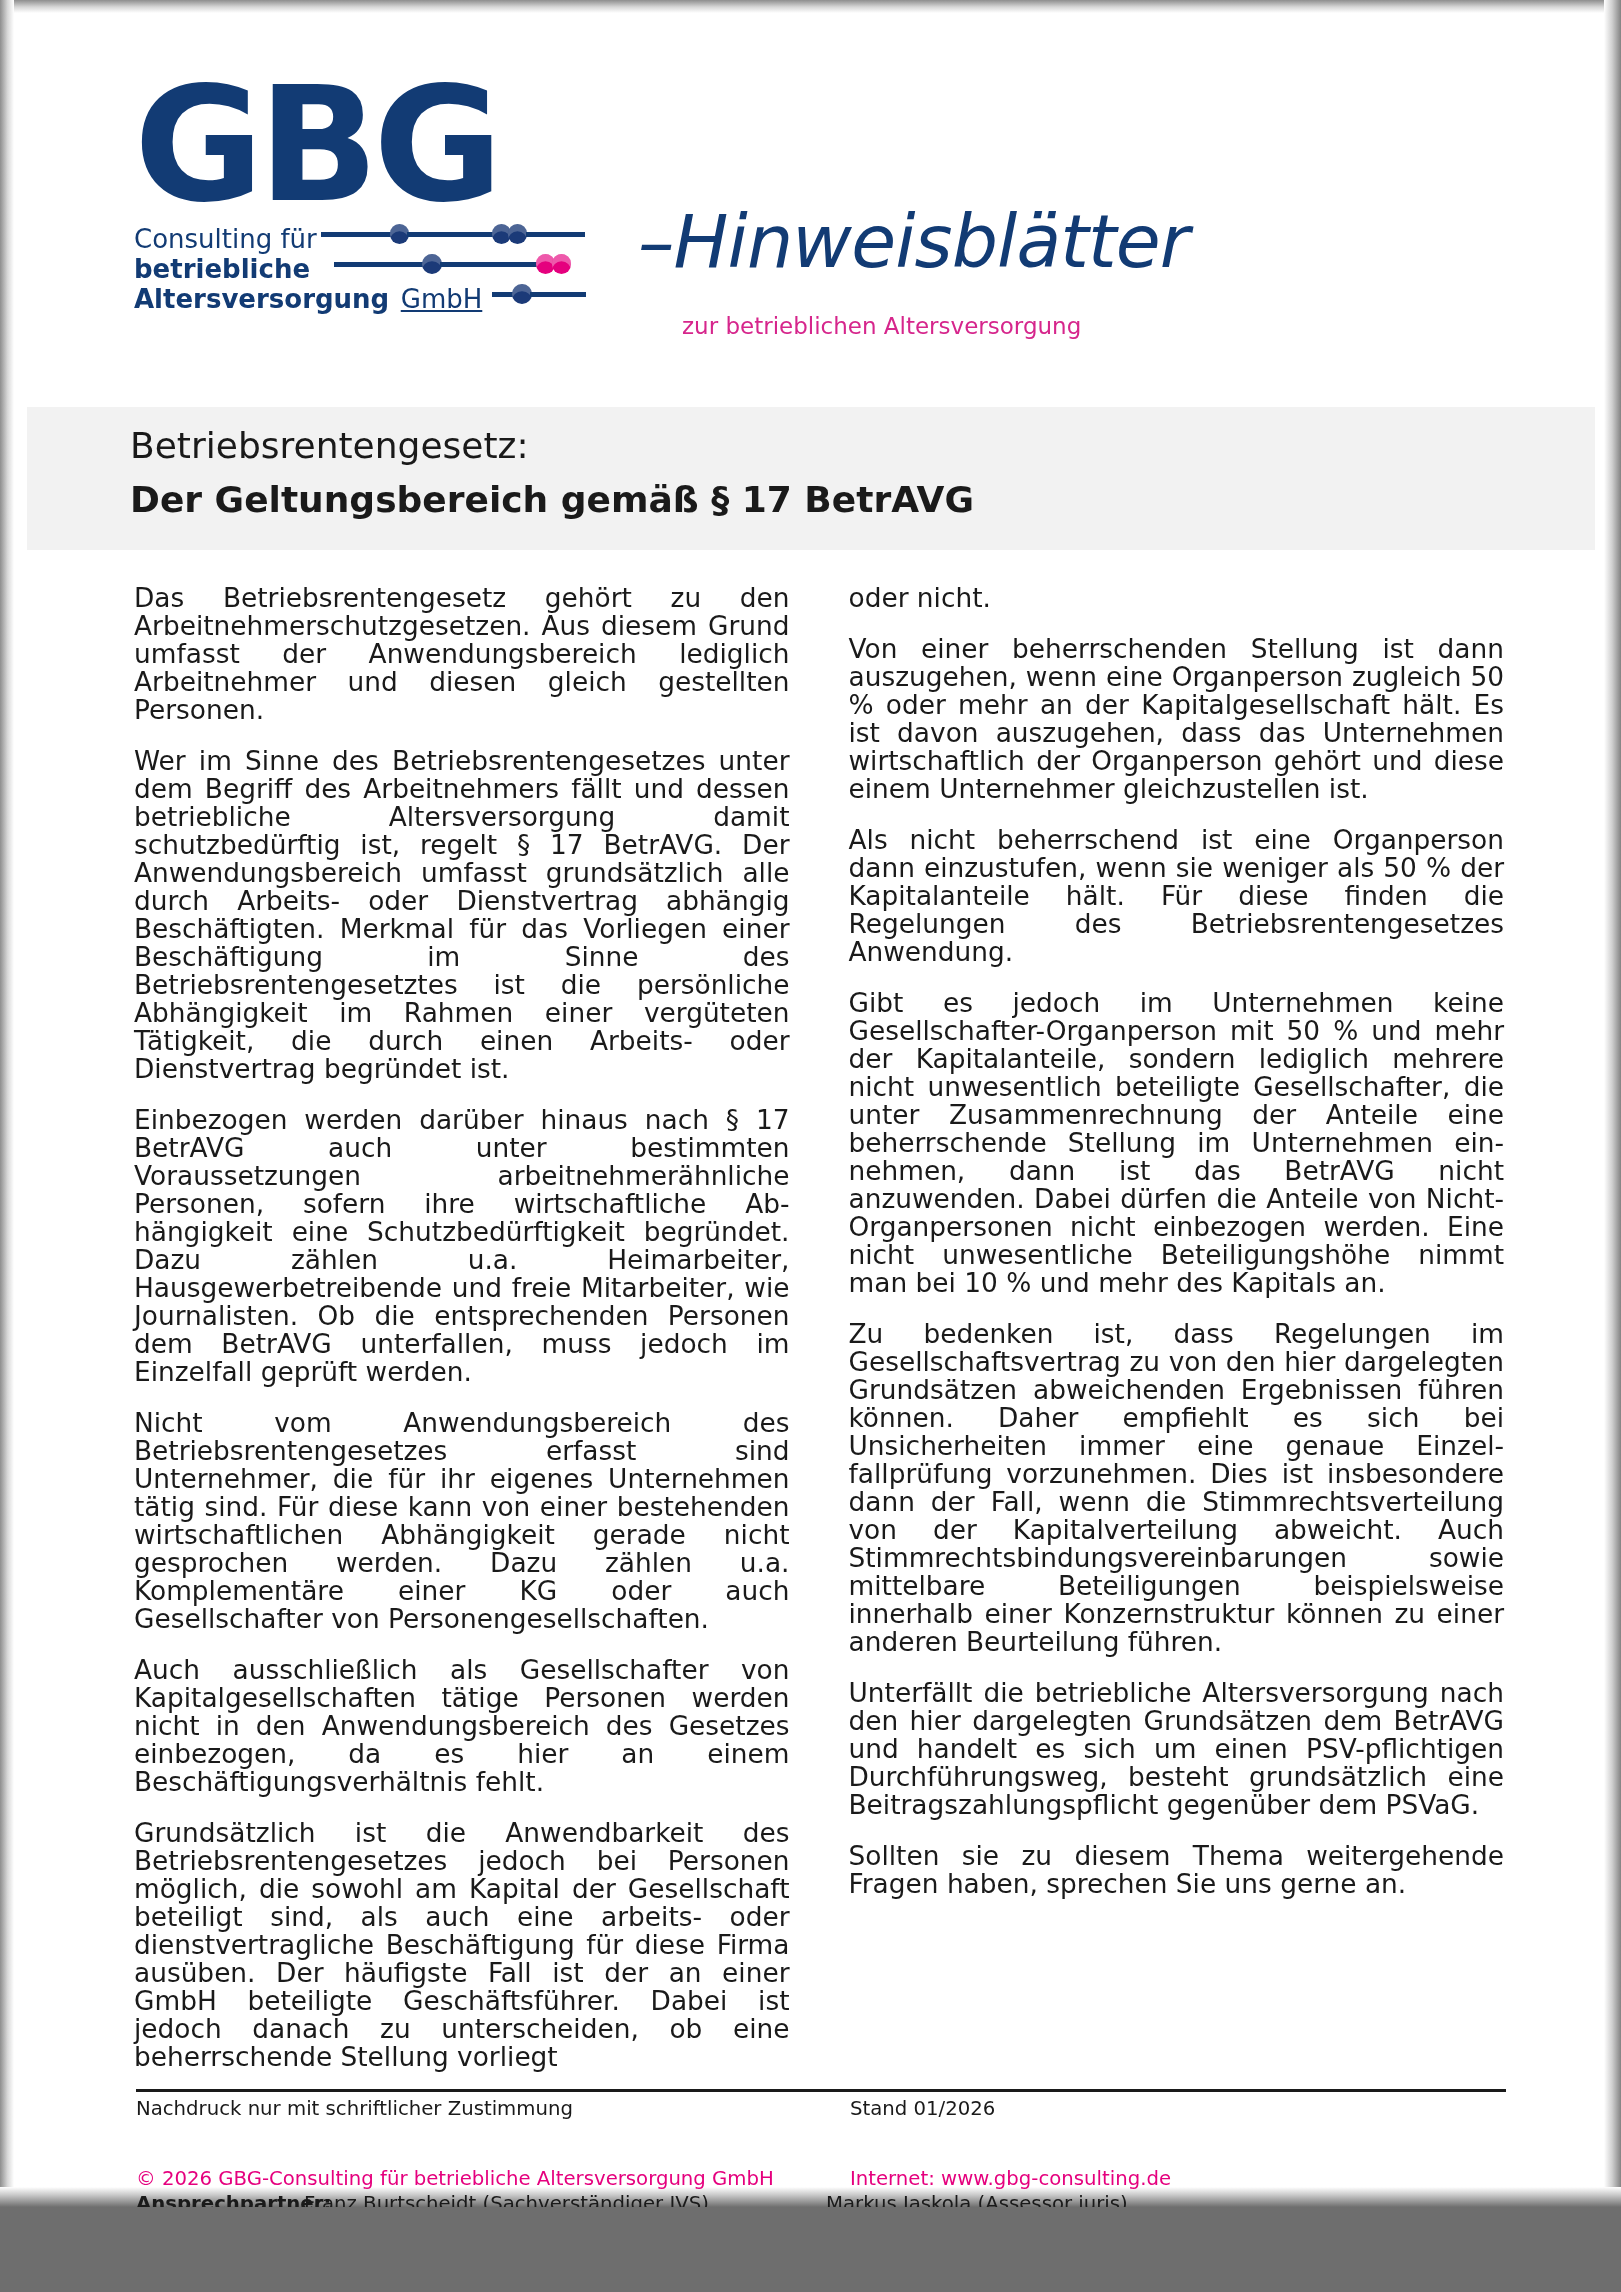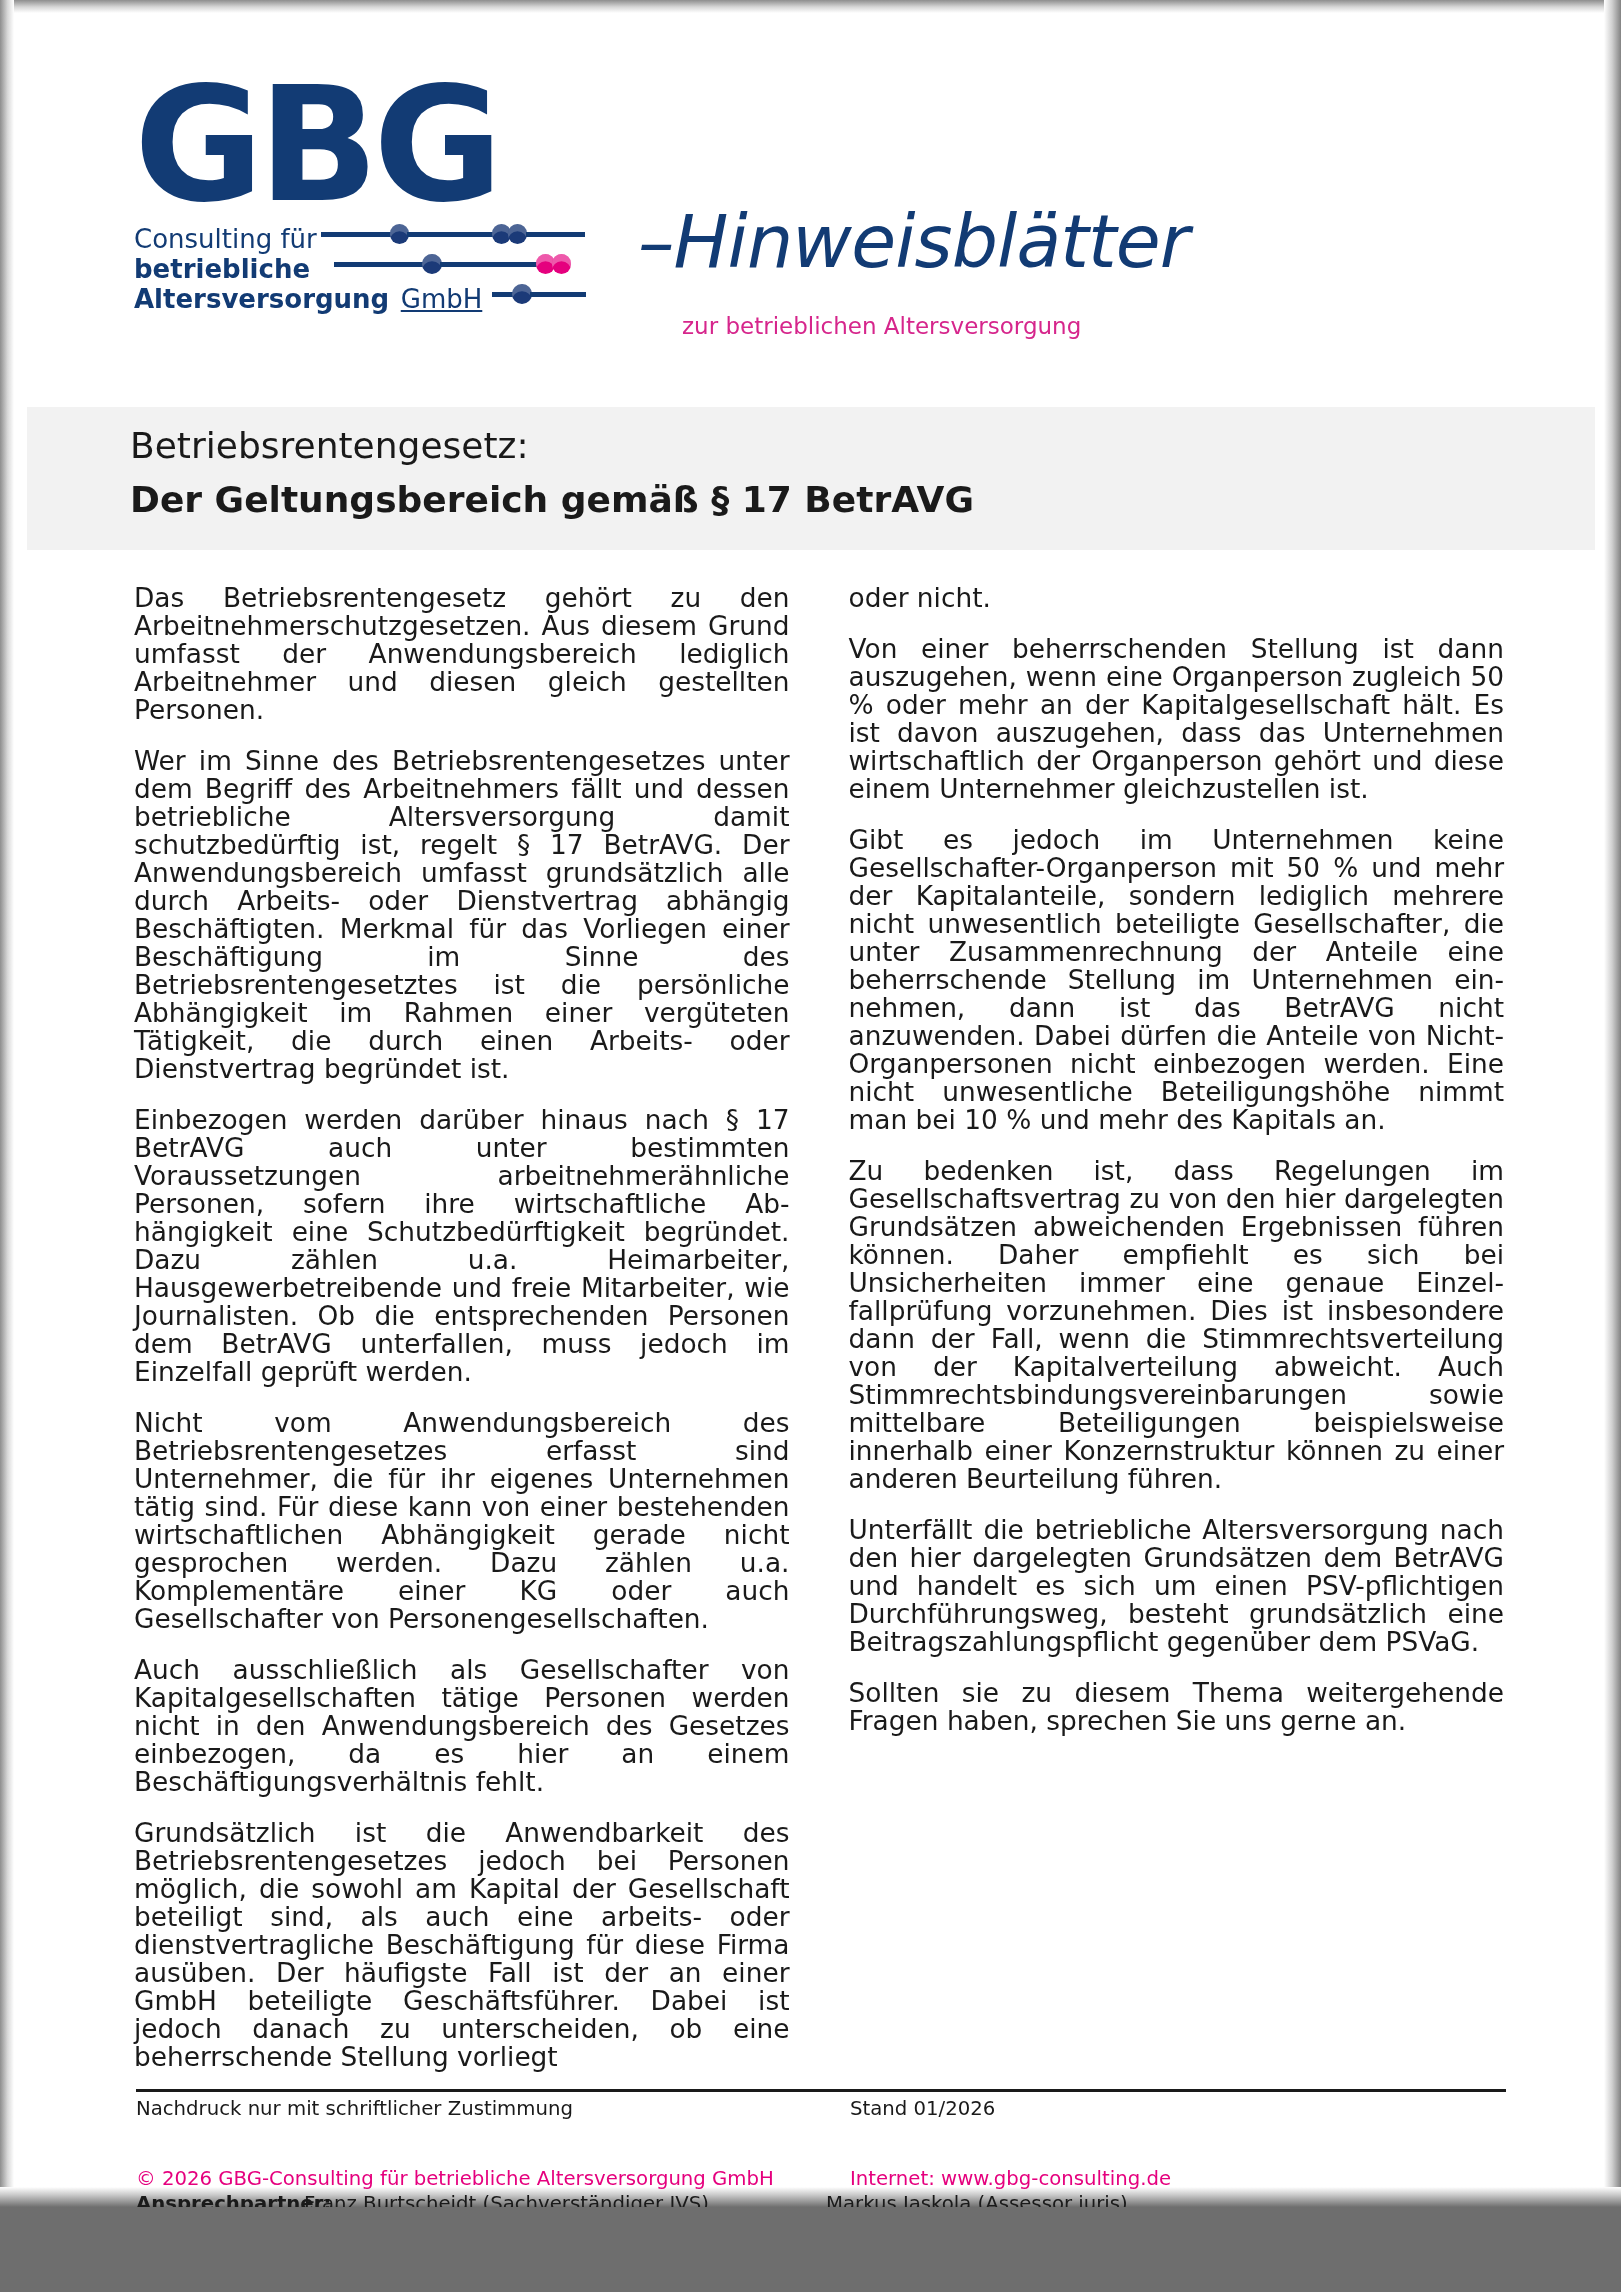--- a/index.html
+++ b/index.html
@@ -267,20 +267,21 @@
       <p>Das Betriebsrentengesetz gehört zu den Arbeitnehmer­schutzgesetzen. Aus diesem Grund umfasst der Anwen­dungsbereich lediglich Arbeitnehmer und diesen gleich gestellten Personen.</p>
       <p>Wer im Sinne des Betriebsrentengesetzes unter dem Begriff des Arbeitnehmers fällt und dessen betriebliche Altersversorgung damit schutzbedürftig ist, regelt § 17 BetrAVG. Der Anwendungsbereich umfasst grundsätz­lich alle durch Arbeits- oder Dienstvertrag abhängig Beschäftigten. Merkmal für das Vorliegen einer Beschäf­tigung im Sinne des Betriebsrentengesetztes ist die persönliche Abhängigkeit im Rahmen einer vergüteten Tätigkeit, die durch einen Arbeits- oder Dienstvertrag begründet ist.</p>
       <p>Einbezogen werden darüber hinaus nach § 17 BetrAVG auch unter bestimmten Voraussetzungen arbeitneh­merähnliche Personen, sofern ihre wirtschaftliche Ab­hängigkeit eine Schutzbedürftigkeit begründet. Dazu zählen u.a. Heimarbeiter, Hausgewerbetreibende und freie Mitarbeiter, wie Journalisten. Ob die entsprechen­den Personen dem BetrAVG unterfallen, muss jedoch im Einzelfall geprüft werden.</p>
       <p>Nicht vom Anwendungsbereich des Betriebsrenten­gesetzes erfasst sind Unternehmer, die für ihr eigenes Unternehmen tätig sind. Für diese kann von einer be­stehenden wirtschaftlichen Abhängigkeit gerade nicht gesprochen werden. Dazu zählen u.a. Komplementäre einer KG oder auch Gesellschafter von Personengesell­schaften.</p>
       <p>Auch ausschließlich als Gesellschafter von Kapitalgesell­schaften tätige Personen werden nicht in den Anwen­dungsbereich des Gesetzes einbezogen, da es hier an einem Beschäftigungsverhältnis fehlt.</p>
       <p>Grundsätzlich ist die Anwendbarkeit des Betriebsren­tengesetzes jedoch bei Personen möglich, die sowohl am Kapital der Gesellschaft beteiligt sind, als auch eine arbeits- oder dienstvertragliche Beschäftigung für diese Firma ausüben. Der häufigste Fall ist der an einer GmbH beteiligte Geschäftsführer. Dabei ist jedoch danach zu unterscheiden, ob eine beherrschende Stellung vorliegt</p>
     </div>
     <div class="col">
       <p>oder nicht.</p>
       <p>Von einer beherrschenden Stellung ist dann auszuge­hen, wenn eine Organperson zugleich 50 % oder mehr an der Kapitalgesellschaft hält. Es ist davon auszugehen, dass das Unternehmen wirtschaftlich der Organperson gehört und diese einem Unternehmer gleichzustellen ist.</p>
+      <p>Als nicht beherrschend ist eine Organperson dann ein­zustufen, wenn sie weniger als 50 % der Kapitalanteile hält. Für diese finden die Regelungen des Betriebsren­tengesetzes Anwendung.</p>
       <p>Gibt es jedoch im Unternehmen keine Gesellschafter-Organperson mit 50 % und mehr der Kapitalanteile, sondern lediglich mehrere nicht unwesentlich beteiligte Gesellschafter, die unter Zusammenrechnung der Antei­le eine beherrschende Stellung im Unternehmen ein­nehmen, dann ist das BetrAVG nicht anzuwenden. Da­bei dürfen die Anteile von Nicht-Organpersonen nicht einbezogen werden. Eine nicht unwesentliche Beteili­gungshöhe nimmt man bei 10 % und mehr des Kapitals an.</p>
       <p>Zu bedenken ist, dass Regelungen im Gesellschaftsver­trag zu von den hier dargelegten Grundsätzen abwei­chenden Ergebnissen führen können. Daher empfiehlt es sich bei Unsicherheiten immer eine genaue Einzel­fallprüfung vorzunehmen. Dies ist insbesondere dann der Fall, wenn die Stimmrechtsverteilung von der Kapi­talverteilung abweicht. Auch Stimmrechtsbindungsver­einbarungen sowie mittelbare Beteiligungen beispiels­weise innerhalb einer Konzernstruktur können zu einer anderen Beurteilung führen.</p>
       <p>Unterfällt die betriebliche Altersversorgung nach den hier dargelegten Grundsätzen dem BetrAVG und han­delt es sich um einen PSV-pflichtigen Durchführungs­weg, besteht grundsätzlich eine Beitragszahlungspflicht gegenüber dem PSVaG.</p>
       <p>Sollten sie zu diesem Thema weitergehende Fragen haben, sprechen Sie uns gerne an.</p>
     </div>
   </div>
 
   <div class="footer-rule"></div>
 
   <div class="footer">

